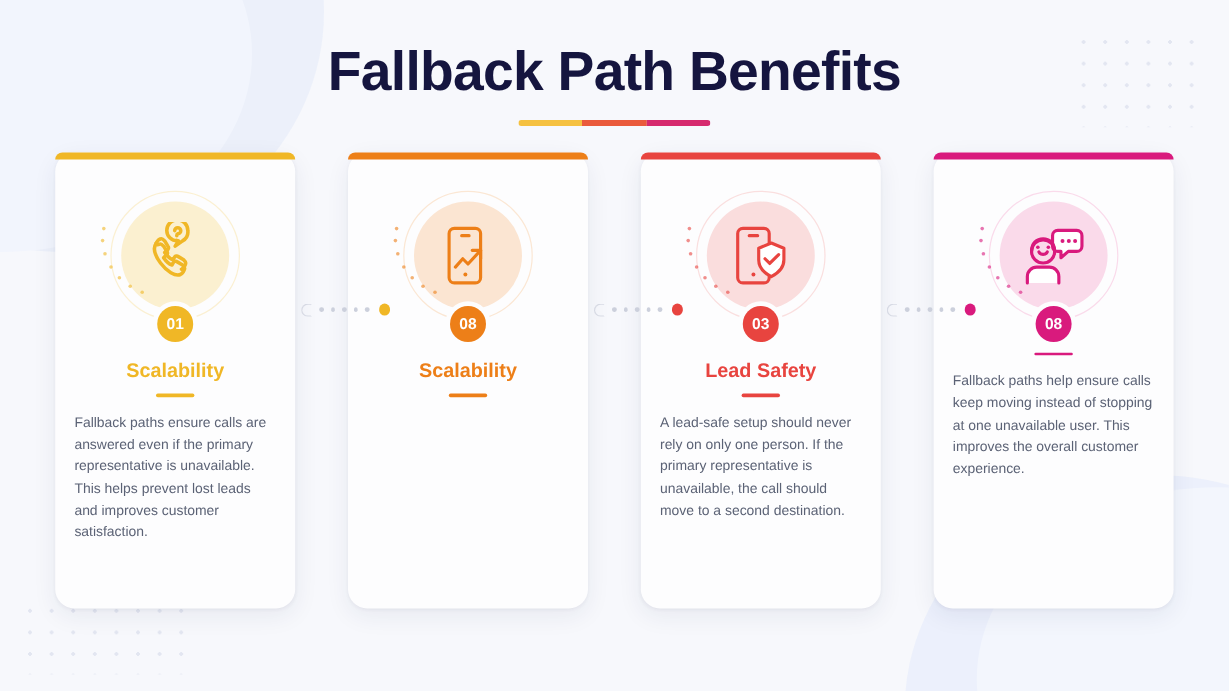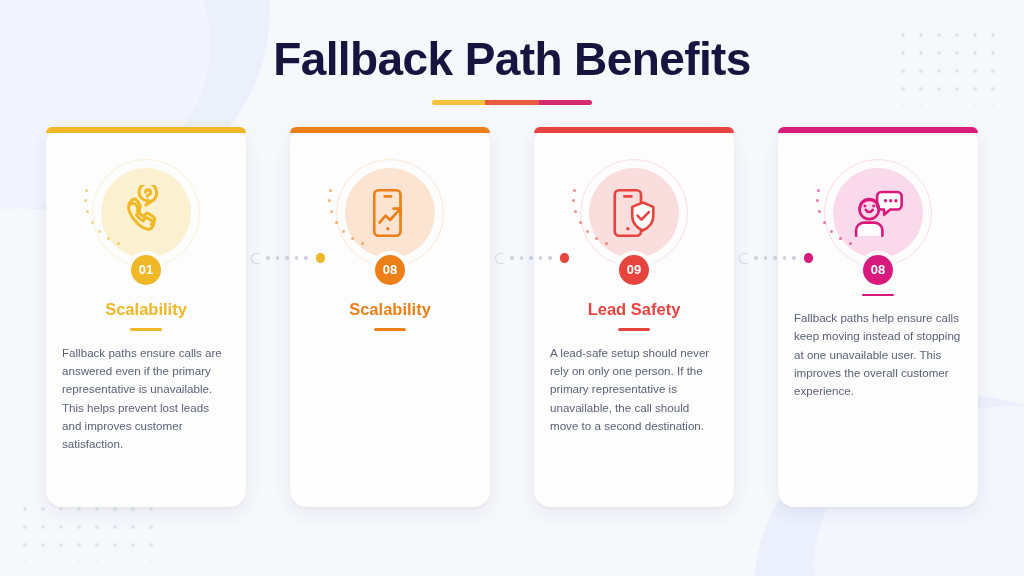--- a/index.html
+++ b/index.html
@@ -243,21 +243,21 @@
         <div class="dot-arc">
           <i style="left: 2px; top: 4px;"></i>
           <i style="left: 1px; top: 14px;"></i>
           <i style="left: 3px; top: 25px;"></i>
           <i style="left: 8px; top: 36px;"></i>
           <i style="left: 15px; top: 45px;"></i>
           <i style="left: 24px; top: 52px;"></i>
           <i style="left: 34px; top: 57px;"></i>
         </div>
       </div>
-      <div class="num-badge">09</div>
+      <div class="num-badge">03</div>
       <div class="card-title">Lead Safety</div>
       <div class="card-rule"></div>
       <div class="card-body">A lead-safe setup should never rely on only one person. If the primary representative is unavailable, the call should move to a second destination.</div>
     </div>
     <div class="card" style="--accent: #d91a7d; --ring: #fadbeb; --disc: #fadaea;">
       <div class="icon-wrap">
         <div class="icon-ring"></div>
         <div class="icon-disc" style="color: rgb(217, 26, 125);">
     <svg viewBox="0 0 64 64" fill="none" stroke="currentColor" stroke-width="3" stroke-linecap="round" stroke-linejoin="round">
       <path d="M36 8h18a5 5 0 0 1 5 5v10a5 5 0 0 1-5 5h-8l-7 6v-6h-3a5 5 0 0 1-5-5V13a5 5 0 0 1 5-5z" fill="#fff"></path>

